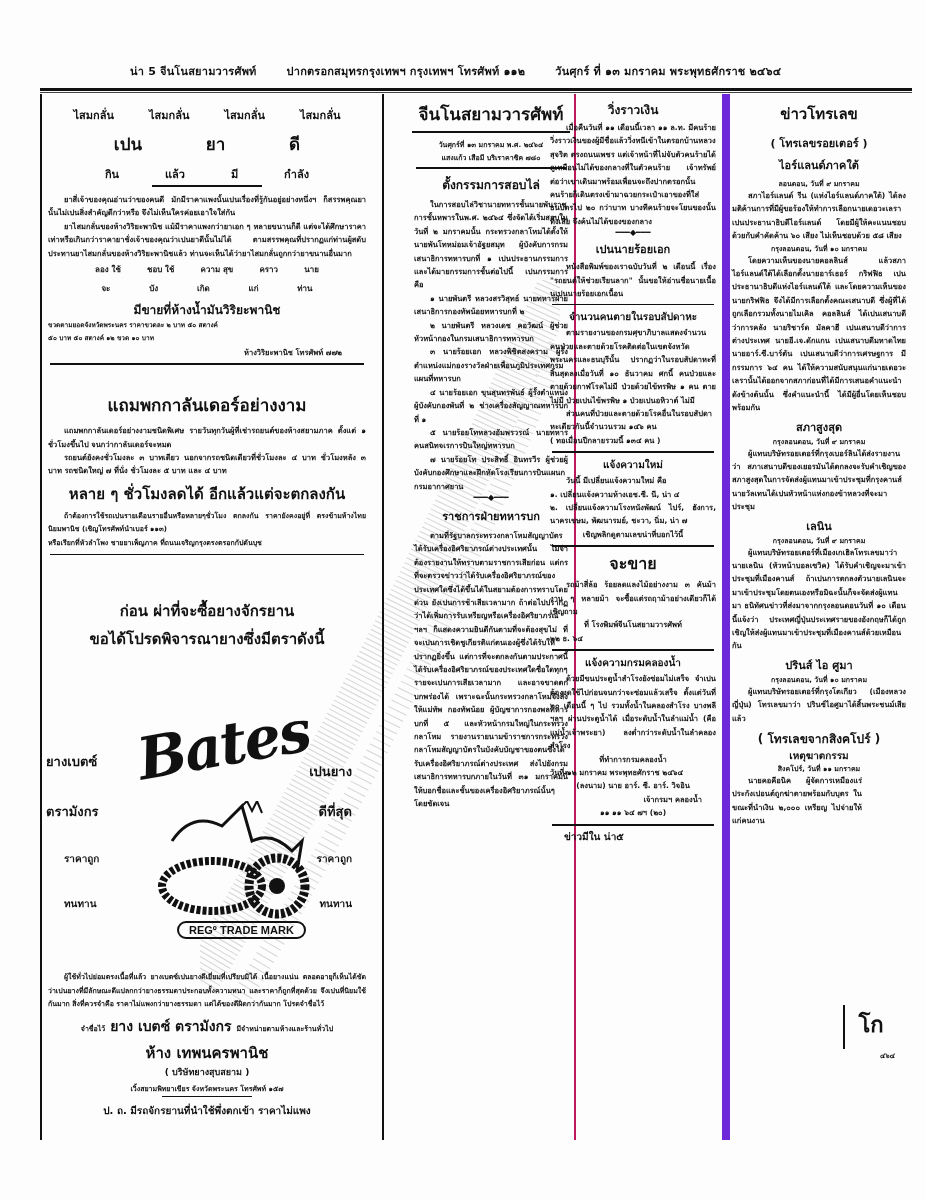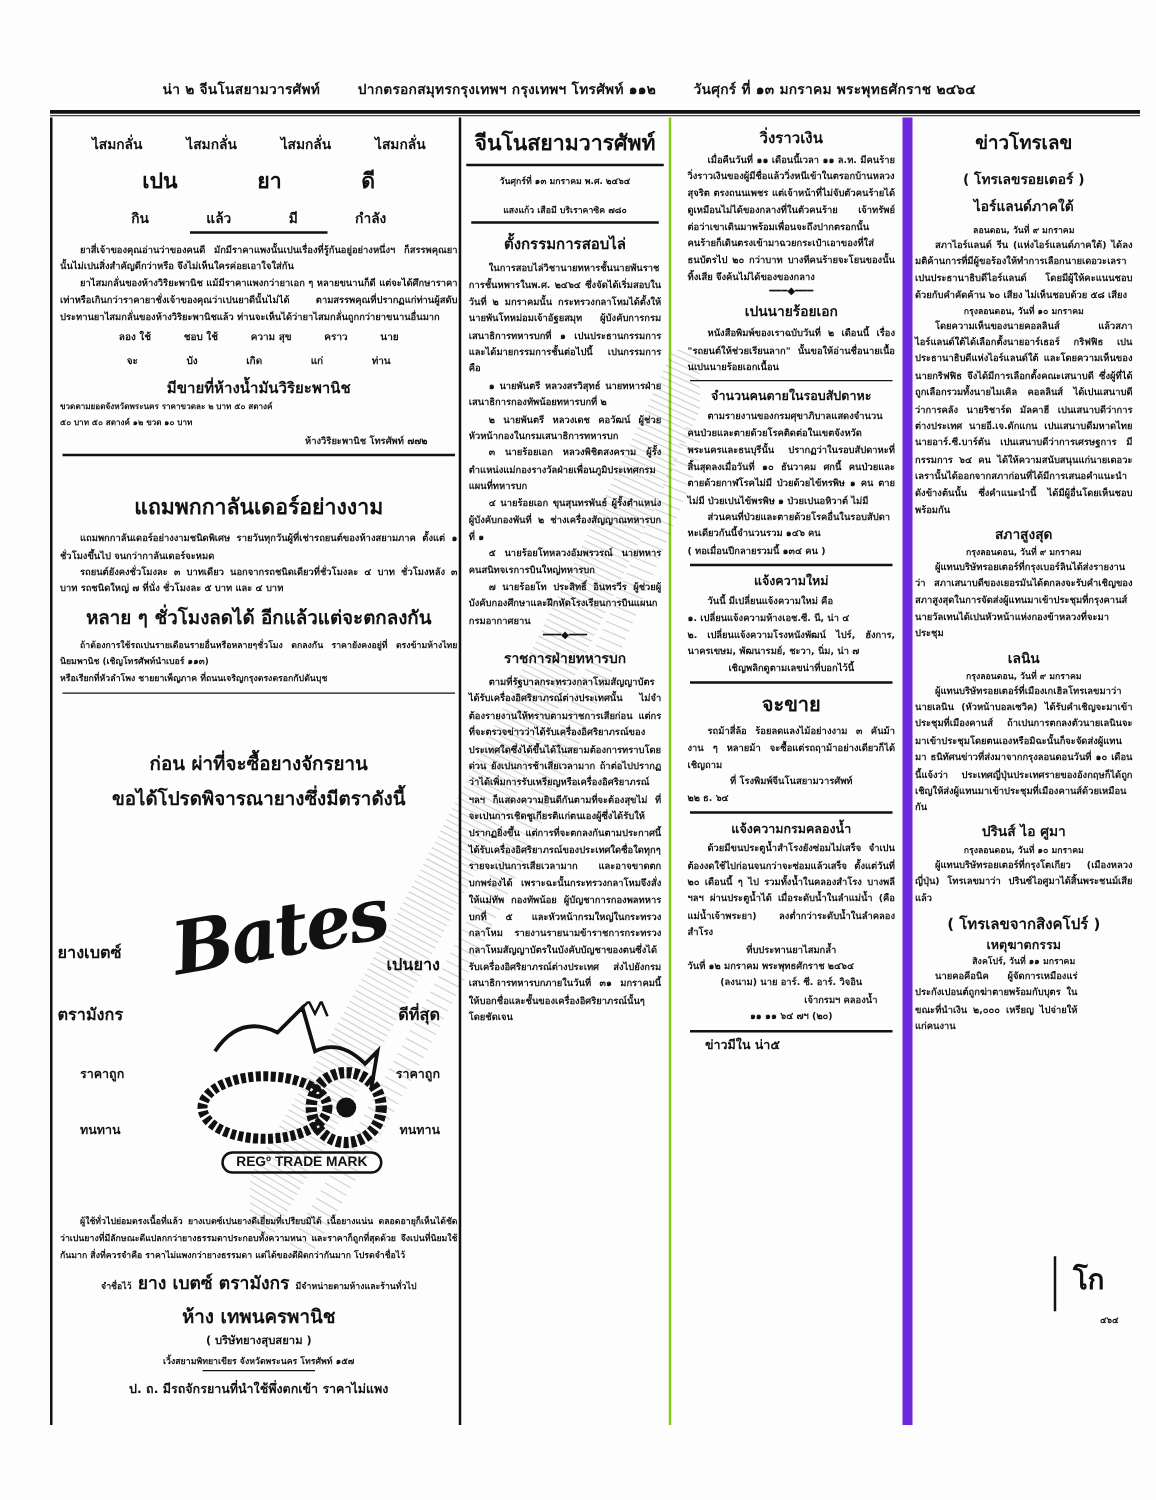--- a/index.html
+++ b/index.html
@@ -4,21 +4,21 @@
 <style>
   html,body{margin:0;padding:0;background:#fff;}
   body{width:925px;height:1200px;position:relative;overflow:hidden;font-family:"DejaVu Sans",sans-serif;color:#111;}
   .page{position:absolute;left:0;top:0;width:925px;height:1200px;background:#fdfdfd;}
   .masthead{position:absolute;left:130px;top:62px;width:760px;font-size:11px;font-weight:bold;white-space:nowrap;letter-spacing:0.2px;}
   .masthead span{margin-right:26px;}
   .rule-top{position:absolute;left:40px;top:88px;width:872px;height:3px;background:#111;}
   .rule-top2{position:absolute;left:40px;top:92px;width:872px;height:1px;background:#444;}
   .col{position:absolute;top:94px;bottom:60px;overflow:hidden;}
   .col1{left:40px;width:330px;border-left:2px solid #111;}
-  .col2{left:367px;width:166px;border-left:2px solid #111;border-right:2px solid #84cc16;}
+  .col2{left:382px;width:166px;border-left:2px solid #111;border-right:2px solid #be185d;padding-left:24px;}
   .col3{left:544px;width:178px;border-right:8px solid #6d28d9;}
   .col4{left:726px;width:186px;}
   .hd{text-align:center;font-weight:bold;}
   .p{font-size:7.5px;line-height:13.4px;text-align:justify;padding:0 6px;font-weight:bold;}
   .p.ind{text-indent:16px;}
   .ctr{text-align:center;}
   .sep{height:2px;background:#111;margin:4px 8px;}
   .sep.thin{height:1px;}
   .ornament{text-align:center;font-size:8px;line-height:10px;}
   .title-box{border-bottom:2px solid #111;padding:6px 0 4px;margin:0 4px;}
@@ -36,21 +36,21 @@
   .box-paren{font-size:9px;font-weight:bold;text-align:center;}
   .stamp{position:absolute;right:28px;top:1005px;width:52px;height:44px;border-left:2px solid #111;font-size:22px;font-weight:bold;text-align:center;line-height:40px;}
   .speckle{position:absolute;pointer-events:none;opacity:0.18;}
 </style>
 </head>
 <body>
 
 <div class="page">
 
   <div class="masthead">
-    <span>น่า ๒ จีนโนสยามวารศัพท์</span>
+    <span>น่า 5 จีนโนสยามวารศัพท์</span>
     <span>ปากตรอกสมุทรกรุงเทพฯ กรุงเทพฯ โทรศัพท์ ๑๑๒</span>
     <span>วันศุกร์ ที่ ๑๓ มกราคม พระพุทธศักราช ๒๔๖๔</span>
   </div>
   <div class="rule-top"></div>
   <div class="rule-top2"></div>
 
   <div class="col col1">
 
     <div>
       <div class="row4">
@@ -138,21 +138,21 @@
       <div class="underline-short" style="width:90px;height:1px;"></div>
       <div class="hd" style="font-size:10px;">ป. ถ. มีรถจักรยานที่นำใช้พึ่งตกเข้า ราคาไม่แพง</div>
     </div>
   </div>
 
   <div class="col col2">
     <div class="title-box">
       <div class="hd" style="font-size:17px;">จีนโนสยามวารศัพท์</div>
     </div>
     <div class="hd" style="font-size:7px;margin-top:6px;">วันศุกร์ที่ ๑๓ มกราคม พ.ศ. ๒๔๖๔</div>
-    <div class="hd" style="font-size:7px;margin-top:12px;text-align:center;">แสงแก้ว เสือมี บริเราคาซิค ๗๘๐</div>
+    <div class="hd" style="font-size:7px;margin-top:2px;text-align:center;">แสงแก้ว เสือมี บริเราคาซิค ๗๘๐</div>
     <div class="sep"></div>
 
     <div>
       <div class="hd" style="font-size:12px;margin:6px 0 4px;">ตั้งกรรมการสอบไล่</div>
       <div class="p ind">ในการสอบไล่วิชานายทหารชั้นนายพันราชการชั้นหพารในพ.ศ. ๒๔๖๔ ซึ่งจัดได้เริ่มสอบในวันที่ ๒ มกราคมนั้น กระทรวงกลาโหมได้ตั้งให้นายพันโทหม่อมเจ้าอัฐยสมุท ผู้บังคับการกรมเสนาธิการทหารบกที่ ๑ เปนประธานกรรมการ และได้มายกรรมการชั้นต่อไปนี้ เปนกรรมการ คือ</div>
       <div class="p ind">๑ นายพันตรี หลวงสรวิสุทธ์ นายทหารฝ่ายเสนาธิการกองทัพน้อยทหารบกที่ ๒</div>
       <div class="p ind">๒ นายพันตรี หลวงเดช คอวัฒน์ ผู้ช่วยหัวหน้ากองในกรมเสนาธิการทหารบก</div>
       <div class="p ind">๓ นายร้อยเอก หลวงพิชิตสงคราม ผู้รั้งตำแหน่งแม่กองรางวัลฝ่ายเพื่อนภูมิประเทศกรมแผนที่ทหารบก</div>
       <div class="p ind">๔ นายร้อยเอก ขุนสุนทรพันธ์ ผู้รั้งตำแหน่งผู้บังคับกองพันที่ ๒ ช่างเครื่องสัญญาณทหารบกที่ ๑</div>
       <div class="p ind">๕ นายร้อยโทหลวงอัมพรวรณ์ นายทหารคนสนิทจเรการบินใหญ่ทหารบก</div>
@@ -194,21 +194,21 @@
     <div>
       <div class="hd" style="font-size:16px;margin:2px 0;">จะขาย</div>
       <div class="p ind">รถม้าสี่ล้อ ร้อยลดแลงไม้อย่างงาม ๓ คันม้างาน ๆ หลายม้า จะซื้อแต่รถฤาม้าอย่างเดียวก็ได้ เชิญถาม</div>
       <div class="p ctr">ที่ โรงพิมพ์จีนโนสยามวารศัพท์</div>
       <div class="p" style="text-align:left;padding-right:20px;">๒๒ ธ. ๖๔</div>
     </div>
     <div class="sep"></div>
     <div>
       <div class="hd" style="font-size:10px;margin:2px 0;">แจ้งความกรมคลองน้ำ</div>
       <div class="p ind">ด้วยมีขนประตูน้ำสำโรงยังซ่อมไม่เสร็จ จำเปนต้องงดใช้ไปก่อนจนกว่าจะซ่อมแล้วเสร็จ ตั้งแต่วันที่ ๒๐ เดือนนี้ ๆ ไป รวมทั้งน้ำในคลองสำโรง บางพลี ฯลฯ ผ่านประตูน้ำได้ เมื่อระดับน้ำในลำแม่น้ำ (คือแม่น้ำเจ้าพระยา) ลงต่ำกว่าระดับน้ำในลำคลองสำโรง</div>
-      <div class="p ctr">ที่บประทานยาไสมกล้ำ</div>
+      <div class="p ctr">ที่ทำการกรมคลองน้ำ</div>
       <div class="p">วันที่ ๑๒ มกราคม พระพุทธศักราช ๒๔๖๔</div>
       <div class="p ctr">(ลงนาม) นาย อาร์. ซี. อาร์. วิจอิน</div>
       <div class="p" style="text-align:right;padding-right:20px;">เจ้ากรมฯ คลองน้ำ</div>
       <div class="p ctr">๑๑ ๑๑ ๖๔ ๗ฯ (๒๐)</div>
     </div>
     <div class="sep"></div>
     <div class="p" style="font-size:10px;padding-left:20px;">ข่าวมีใน น่า๕</div>
   </div>
 
   <div class="col col4">

